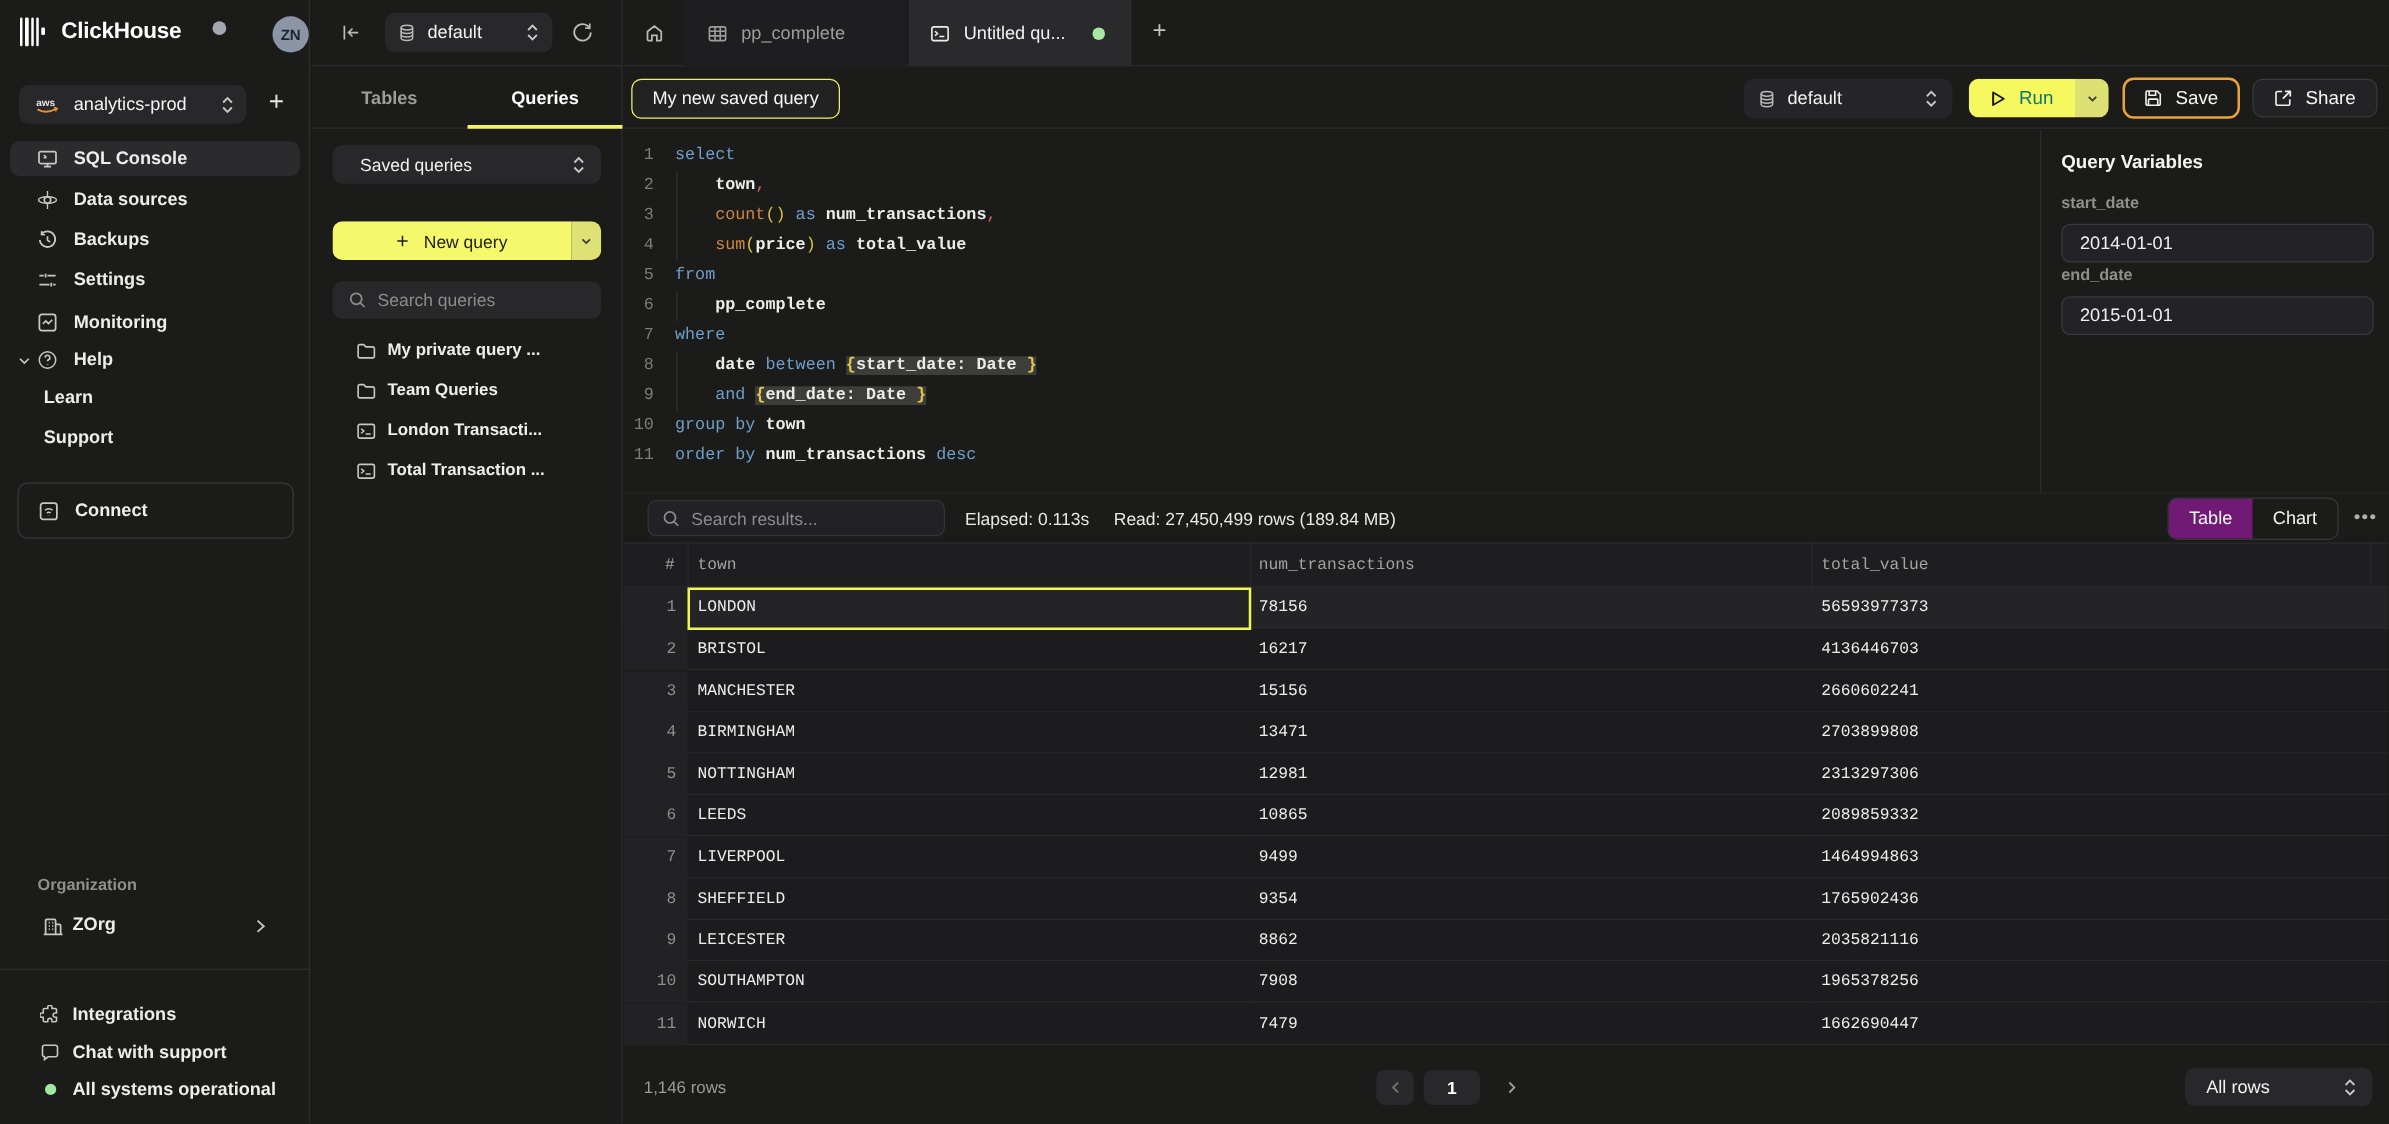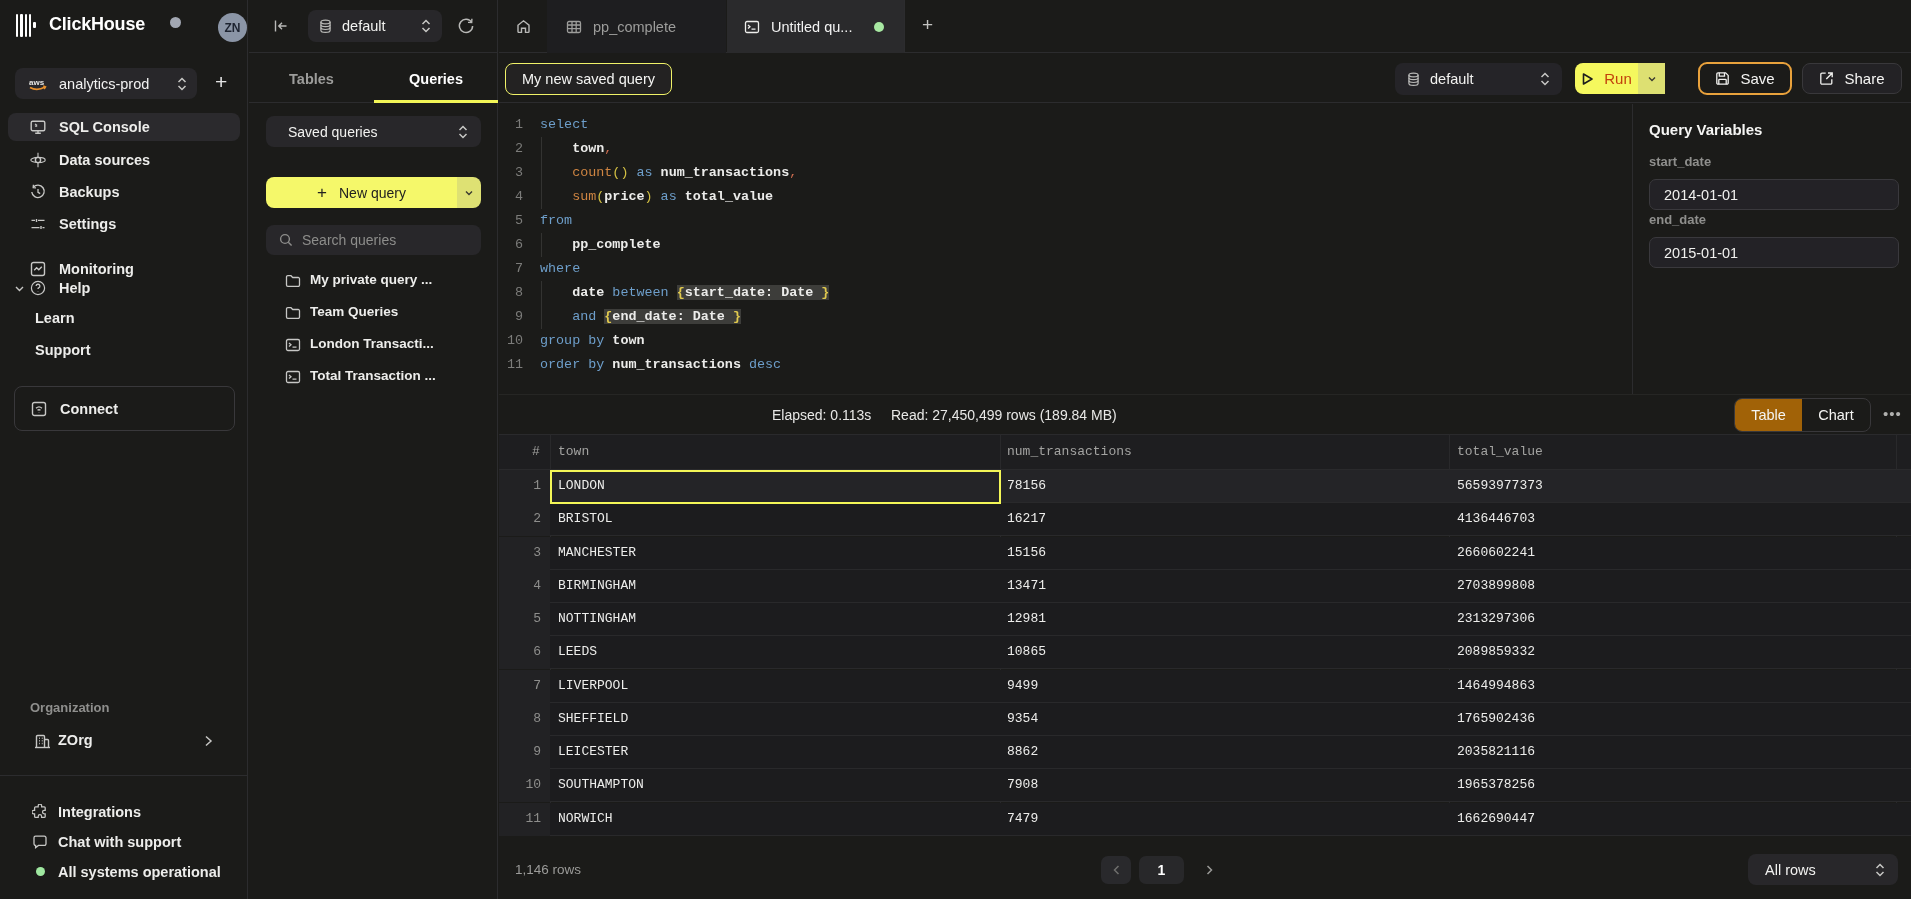--- a/index.html
+++ b/index.html
@@ -52,21 +52,21 @@
 
 #main { position:absolute; left:499px; top:0; width:1412px; height:899px; background:#1b1b19; }
 #mtop { position:absolute; left:0; top:0; width:1412px; height:53px; border-bottom:1px solid #2c2c2e; }
 .vdiv { position:absolute; top:0; width:1px; height:53px; background:#2c2c2e; }
 #tab-pp { position:absolute; left:48px; top:0; width:179px; height:53px; background:#1e1e20; display:flex; align-items:center; color:#9d9d9b; }
 #tab-un { position:absolute; left:228px; top:0; width:177px; height:53px; background:#2a2a2c; display:flex; align-items:center; color:#f2f2f2; }
 #mrow2 { position:absolute; left:0; top:54px; width:1412px; height:49px; border-bottom:1px solid #2c2c2e; }
 #qchip { position:absolute; left:6px; top:9px; height:32px; padding:0 16px; border:1px solid #f0f268; border-radius:8px; background:#232222; display:flex; align-items:center; font-size:14.5px; color:#f5f5f3; }
 #defsel2 { position:absolute; left:896px; top:9px; width:167px; height:32px; background:#252428; border-radius:8px; display:flex; align-items:center; }
 #runbtn { position:absolute; left:1076px; top:9px; width:112px; height:31px; border-radius:8px; overflow:hidden; display:flex; }
-#runbtn .main { width:63px; background:#f5f85e; display:flex; align-items:center; justify-content:center; color:#c2410c; font-size:15px; font-weight:500; }
+#runbtn .main { width:85px; background:#f5f85e; display:flex; align-items:center; justify-content:center; color:#0f766e; font-size:15px; font-weight:500; }
 #runbtn .dd { width:27px; background:#dde072; display:flex; align-items:center; justify-content:center; }
 #savebtn { position:absolute; left:1199px; top:8px; width:94px; height:33px; border:2px solid #e9a23c; border-radius:9px; display:flex; align-items:center; justify-content:center; font-size:15px; color:#f5f5f3; }
 #sharebtn { position:absolute; left:1303px; top:9px; width:100px; height:31px; border:1px solid #39383b; background:#232225; border-radius:8px; display:flex; align-items:center; justify-content:center; font-size:15px; color:#f5f5f3; }
 
 
 #editor { position:absolute; left:0; top:104px; width:1133px; height:290px; font-family:"Liberation Mono",monospace; font-size:13.4px; }
 .cl { position:absolute; left:0; width:1133px; height:24px; line-height:24px; white-space:pre; }
 .cl .ln { position:absolute; left:0; width:24px; text-align:right; color:#7c7c7a; }
 .cl .cd { position:absolute; left:41px; }
 .kw { color:#6e9fcb; }
@@ -84,21 +84,21 @@
 .vlabel { position:absolute; left:16px; font-size:13px; font-weight:600; color:#8f8f8d; }
 .vinput { position:absolute; left:16px; width:250px; height:31px; background:#232226; border:1px solid #3a393d; border-radius:7px; display:flex; align-items:center; font-size:14.5px; color:#f0f0ee; }
 .vinput span { margin-left:14px; }
 
 
 #rtools { position:absolute; left:0; top:394px; width:1412px; height:40px; border-top:1px solid #262624; }
 #searchr { position:absolute; left:19px; top:5px; width:238px; height:29px; background:#222125; border:1px solid #343337; border-radius:7px; display:flex; align-items:center; color:#8d8d8b; font-size:14px; }
 #elapsed { position:absolute; left:273px; top:12px; font-size:14px; color:#e8e8e6; }
 #readtxt { position:absolute; left:392px; top:12px; font-size:14px; color:#e8e8e6; }
 #seg { position:absolute; left:1235px; top:3px; width:137px; height:34px; border:1px solid #39383b; border-radius:8px; overflow:hidden; display:flex; }
-#seg .a { width:68px; background:#a16207; display:flex; align-items:center; justify-content:center; font-size:14.5px; color:#f5f5f3; }
+#seg .a { width:68px; background:#701a75; display:flex; align-items:center; justify-content:center; font-size:14.5px; color:#f5f5f3; }
 #seg .b { width:69px; display:flex; align-items:center; justify-content:center; font-size:14.5px; color:#f5f5f3; }
 #dots { position:absolute; left:1384px; top:10px; color:#b0b0ae; font-size:15px; letter-spacing:1px; }
 
 
 #rtable { position:absolute; left:0; top:434px; width:1412px; height:402px; font-family:"Liberation Mono",monospace; font-size:13px; }
 #thead { position:absolute; left:0; top:0; width:1412px; height:36px; background:#1e1e20; border-top:1px solid #2a2a2c; border-bottom:1px solid #2a2a2c; color:#a3a3a1; }
 .vline { position:absolute; top:0; width:1px; height:402px; background:#29292b; }
 .trow { position:absolute; left:0; width:1412px; height:33px; background:#1c1c1e; border-bottom:1px solid #29292b; }
 .trow.sel { background:#242427; }
 .numc { position:absolute; left:0; top:0; width:51px; height:33px; background:#222224; color:#8e8e8c; text-align:right; line-height:32px; padding-right:9px; }
@@ -170,21 +170,21 @@
     <span class="lb">Backups</span>
   </div>
   <div class="nav" style="top:210px;">
     <svg class="ic" viewBox="0 0 16 16">
         <g class="ico">
           <path d="M1.5 4.4 H5 M8 4.4 H14.5 M6.5 2.9 v3 M1.5 11.6 H9.5 M12.5 11.6 H14.5 M11 10.1 v3"></path>
         </g>
       </svg>
     <span class="lb">Settings</span>
   </div>
-  <div class="nav" style="top:255px;">
+  <div class="nav" style="top:244px;">
     <svg class="ic" viewBox="0 0 16 16">
         <g class="ico">
           <rect x="1.5" y="1.5" width="13" height="13" rx="2"></rect>
           <path d="M4.2 9.2 L6.6 6.8 L8.8 8.8 L11.8 5.8"></path>
         </g>
       </svg>
     <span class="lb">Monitoring</span>
   </div>
   <svg style="position:absolute;left:14px;top:283px" width="11" height="11" viewBox="0 0 11 11">
       <path d="M2 4 L5.5 7.5 L9 4" stroke="#c7c7c5" stroke-width="1.4" fill="none"></path>
@@ -427,20 +427,29 @@
     <div class="vinput" style="top:75px;">
         <span>2014-01-01</span>
       </div>
     <div class="vlabel" style="top:108px;">end_date</div>
     <div class="vinput" style="top:133px;">
         <span>2015-01-01</span>
       </div>
   </div>
 
   <div id="rtools">
+    <div id="searchr">
+      <svg style="margin-left:11px;margin-right:9px" width="14" height="14" viewBox="0 0 14 14">
+          <g stroke="#8d8d8b" stroke-width="1.4" fill="none">
+            <circle cx="6" cy="6" r="4.4"></circle>
+            <path d="M9.3 9.3 L12.6 12.6"></path>
+          </g>
+        </svg>
+      Search results...
+    </div>
     <div id="elapsed">Elapsed: 0.113s</div>
     <div id="readtxt">Read: 27,450,499 rows (189.84 MB)</div>
     <div id="seg">
         <div class="a">Table</div>
         <div class="b">Chart</div>
       </div>
     <div id="dots">•••</div>
   </div>
 
   <div id="rtable">

